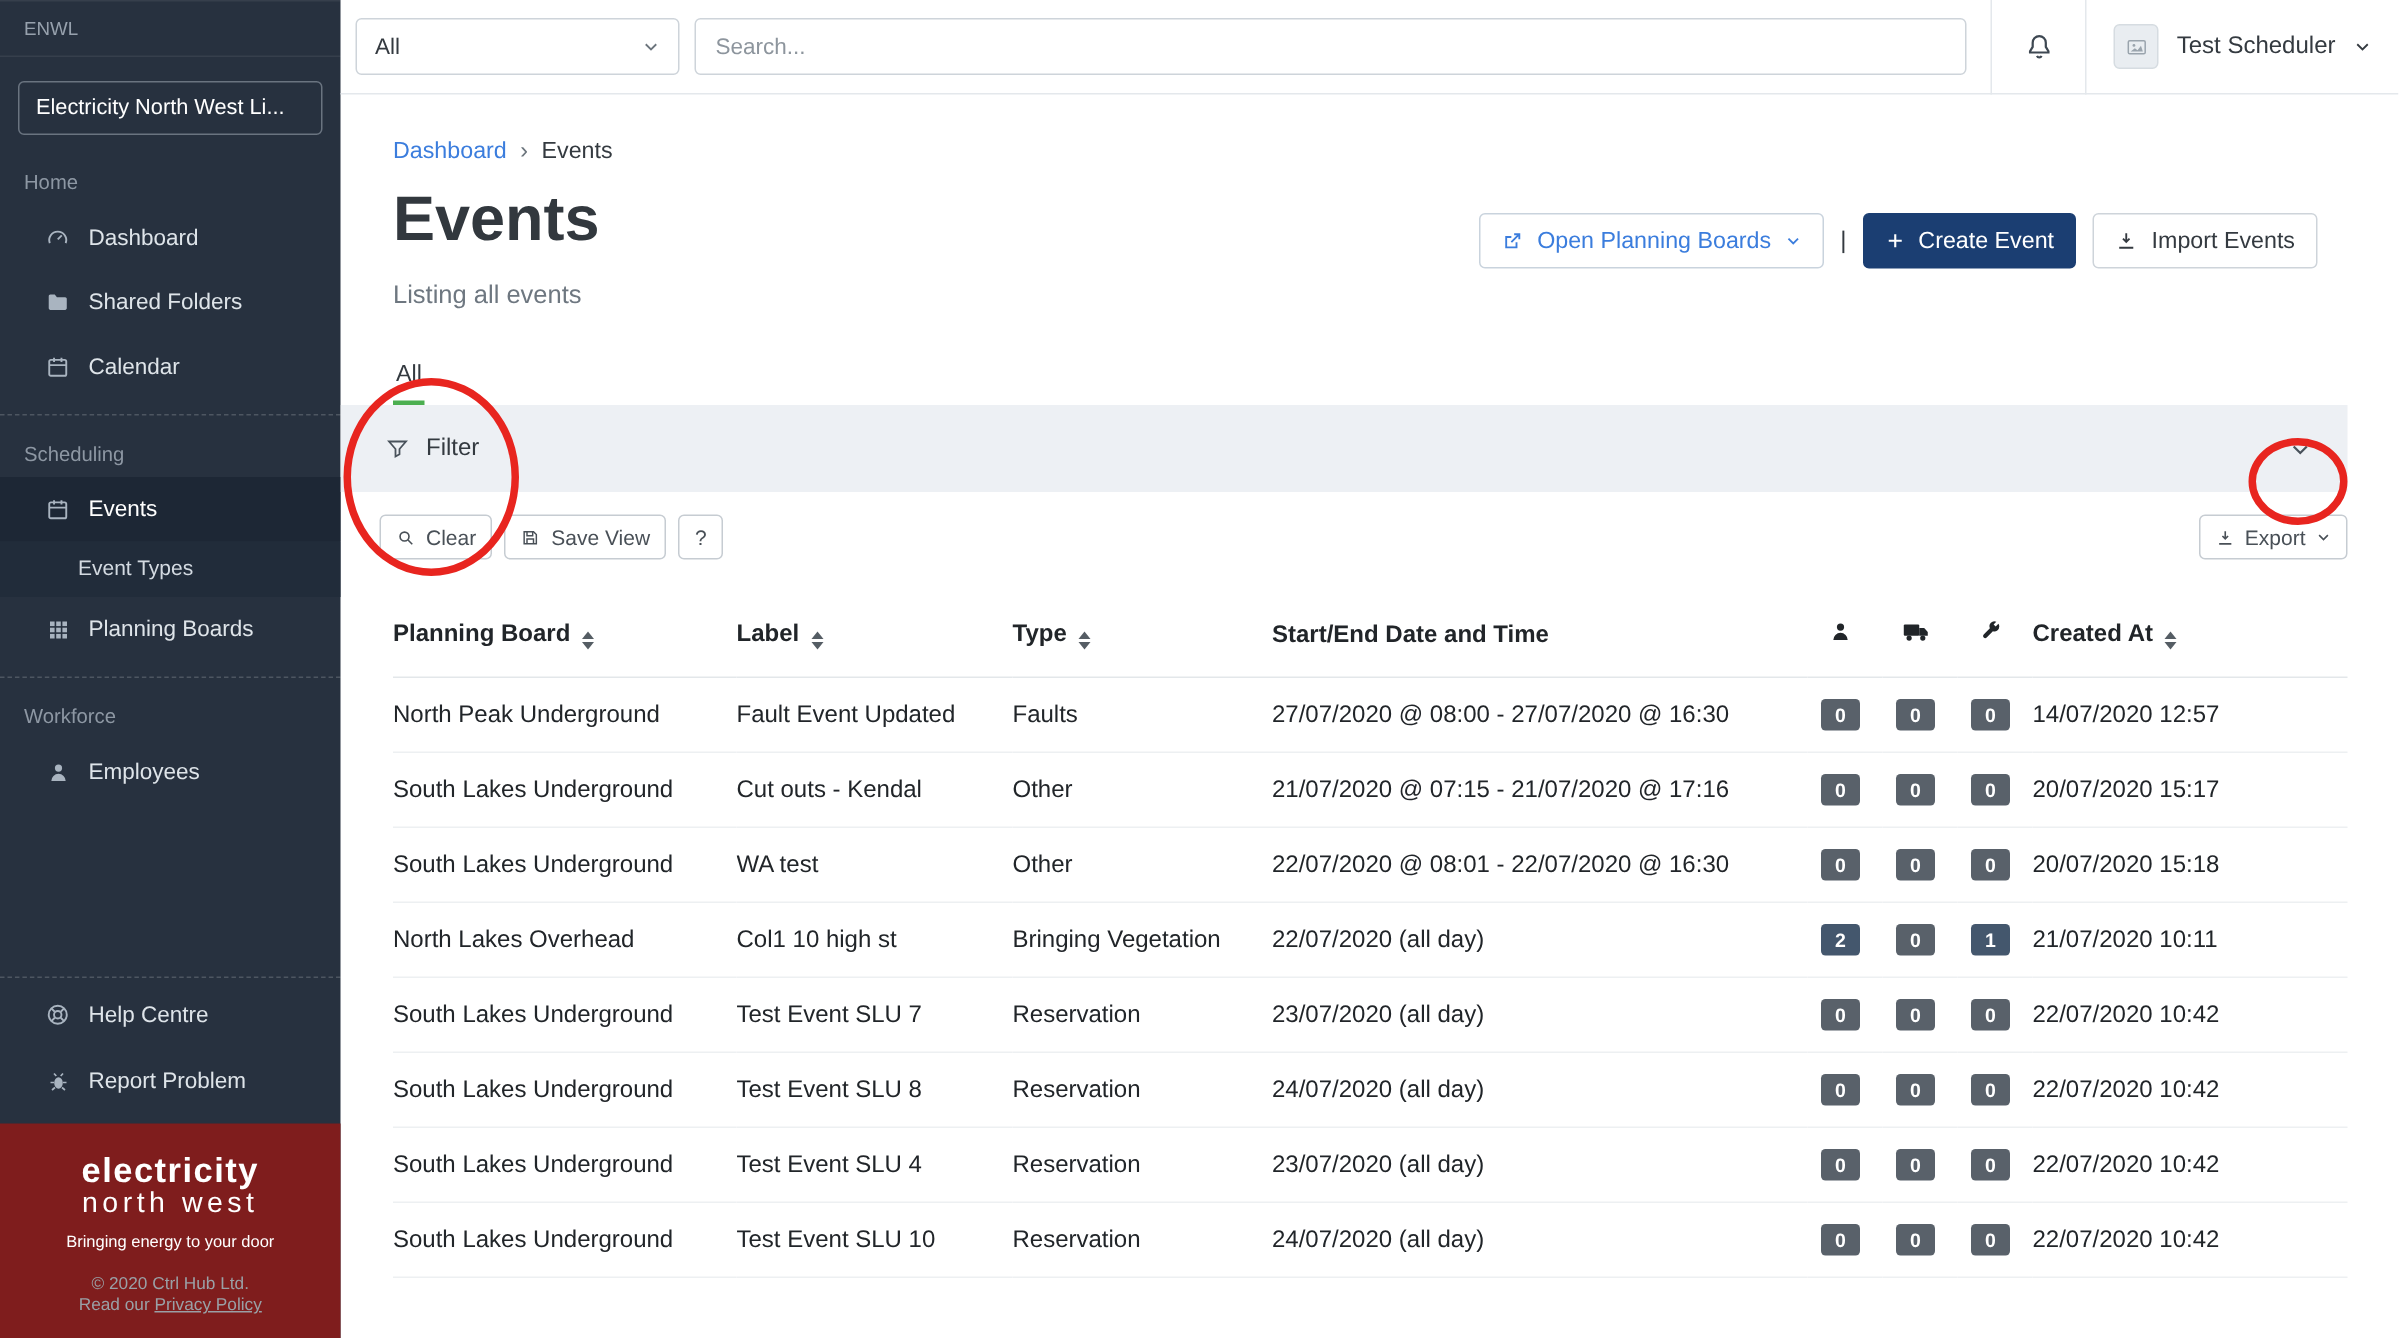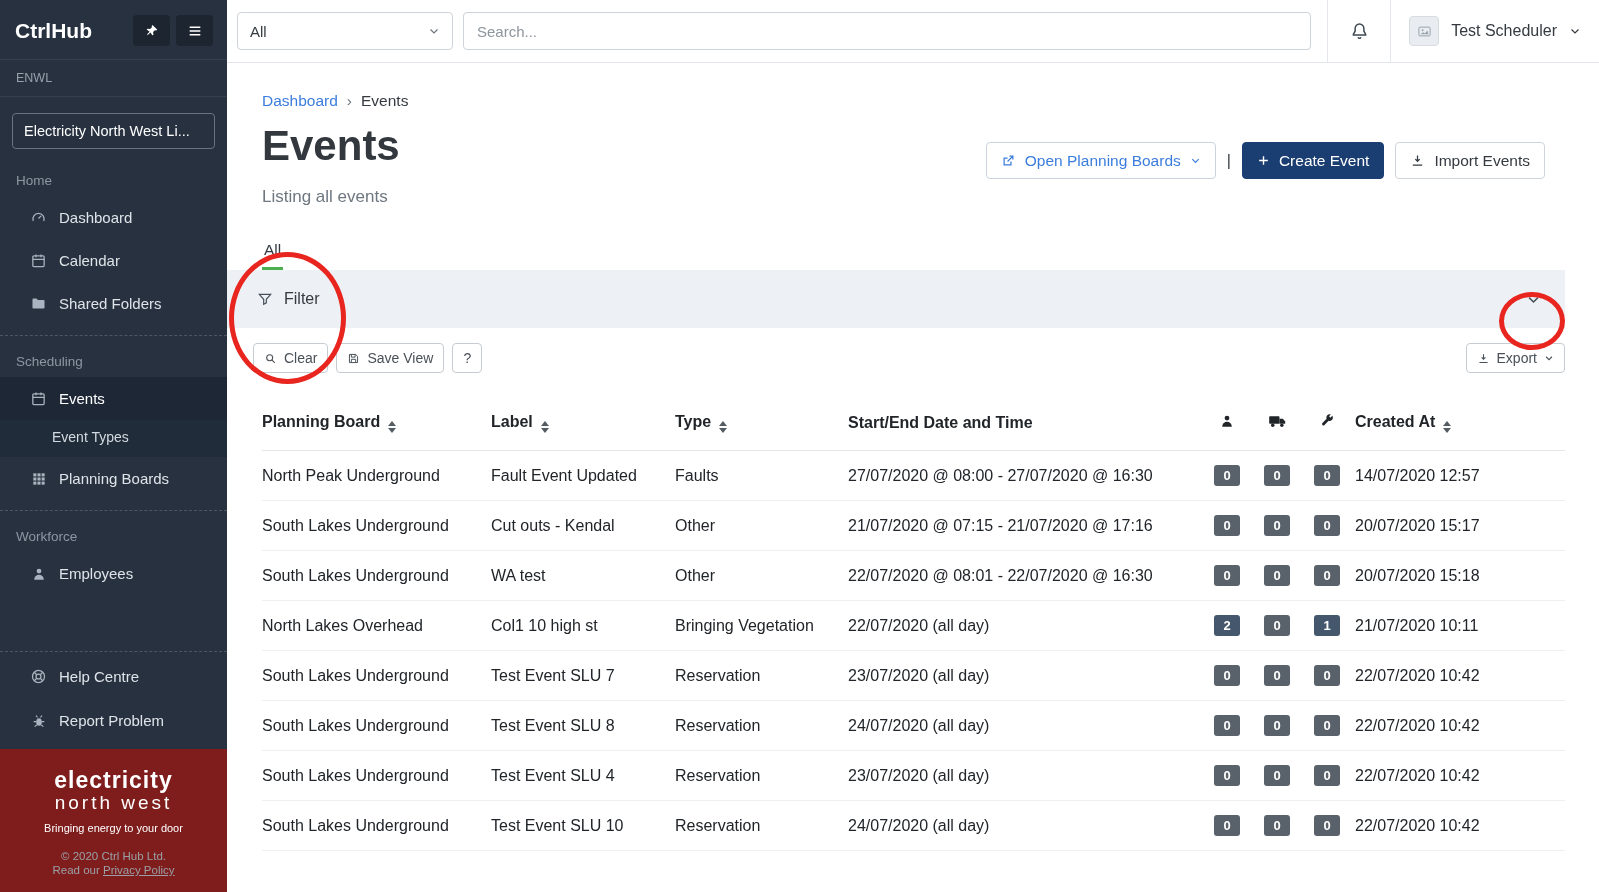--- a/index.html
+++ b/index.html
@@ -88,71 +88,52 @@
   .annot-chevron{left:1499px;top:292px;width:66px;height:58px}
 
   svg{display:block}
 </style>
 </head>
 <body>
 
 <div class="app">
 
   <aside class="sidebar">
-    <div class="brand-row">
-      <span class="brand">CtrlHub</span>
-      <span class="brand-btns">
-        <button class="icon-btn">
-          <span>
-              <svg width="15" height="15" viewBox="0 0 24 24" fill="currentColor">
-                <path d="M13.5 3l7.5 7.5-1.4 1.4-2.2-.4-2.9 2.9.6 4.1-1.4 1.4-3.4-4.8-4.2 4.2-1.2-1.2 4.2-4.2-4.8-3.4 1.4-1.4 4.1.6 2.9-2.9-.4-2.2z"></path>
-              </svg>
-            </span>
-        </button>
-        <button class="icon-btn">
-          <span>
-              <svg width="16" height="16" viewBox="0 0 24 24" fill="none" stroke="currentColor" stroke-width="2.2">
-                <path d="M4 6.5h16M4 12h16M4 17.5h16"></path>
-              </svg>
-            </span>
-        </button>
-      </span>
-    </div>
 
     <div class="org-code">ENWL</div>
 
     <div class="org-box">Electricity North West Li...</div>
 
     <nav>
       <div class="section-label">Home</div>
       <div class="side-item">
         <span class="si">
             <svg width="17" height="17" viewBox="0 0 24 24" fill="none" stroke="currentColor" stroke-width="1.8">
               <path d="M4.5 17a8 8 0 1 1 15 0"></path>
               <path d="M12 13.5 15.8 9.7"></path>
             </svg>
           </span>
         <span>Dashboard</span>
       </div>
       <div class="side-item">
         <span class="si">
+            <svg width="17" height="17" viewBox="0 0 24 24" fill="currentColor">
+              <path d="M3.5 6.3c0-.8.7-1.5 1.5-1.5h4.2l2 2.4H19c.8 0 1.5.7 1.5 1.5v9c0 .8-.7 1.5-1.5 1.5H5c-.8 0-1.5-.7-1.5-1.5z"></path>
+            </svg>
+          </span>
+        <span>Shared Folders</span>
+      </div>
+      <div class="side-item">
+        <span class="si">
             <svg width="17" height="17" viewBox="0 0 24 24" fill="none" stroke="currentColor" stroke-width="1.8">
               <rect x="4" y="5.5" width="16" height="15" rx="1.5"></rect>
               <path d="M4 10.5h16M8.5 3.5v4M15.5 3.5v4"></path>
             </svg>
           </span>
         <span>Calendar</span>
-      </div>
-      <div class="side-item">
-        <span class="si">
-            <svg width="17" height="17" viewBox="0 0 24 24" fill="currentColor">
-              <path d="M3.5 6.3c0-.8.7-1.5 1.5-1.5h4.2l2 2.4H19c.8 0 1.5.7 1.5 1.5v9c0 .8-.7 1.5-1.5 1.5H5c-.8 0-1.5-.7-1.5-1.5z"></path>
-            </svg>
-          </span>
-        <span>Shared Folders</span>
       </div>
 
       <div class="dashed-top"></div>
       <div class="section-label">Scheduling</div>
       <div class="side-item active">
         <span class="si">
             <svg width="17" height="17" viewBox="0 0 24 24" fill="none" stroke="currentColor" stroke-width="1.8">
               <rect x="4" y="5.5" width="16" height="15" rx="1.5"></rect>
               <path d="M4 10.5h16M8.5 3.5v4M15.5 3.5v4"></path>
             </svg>

